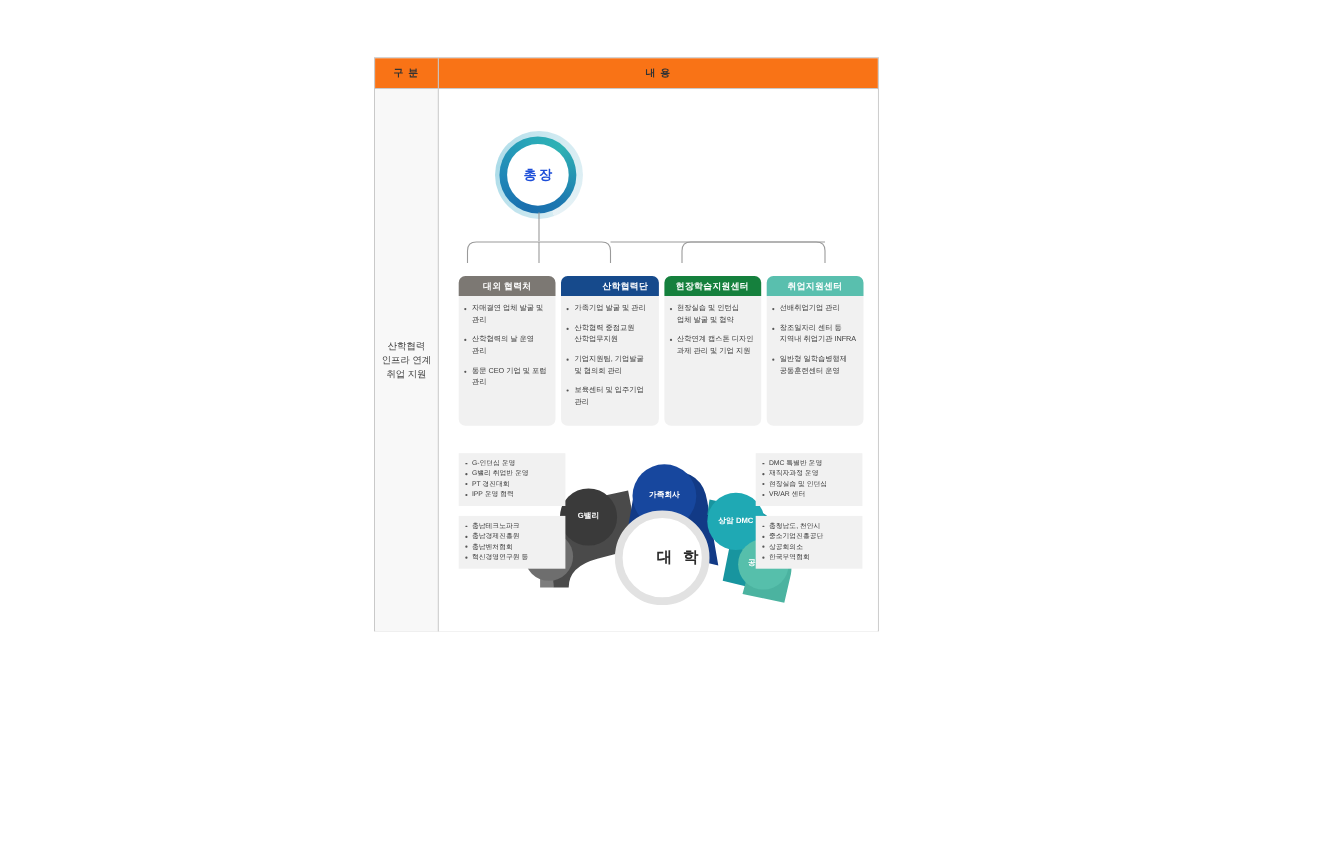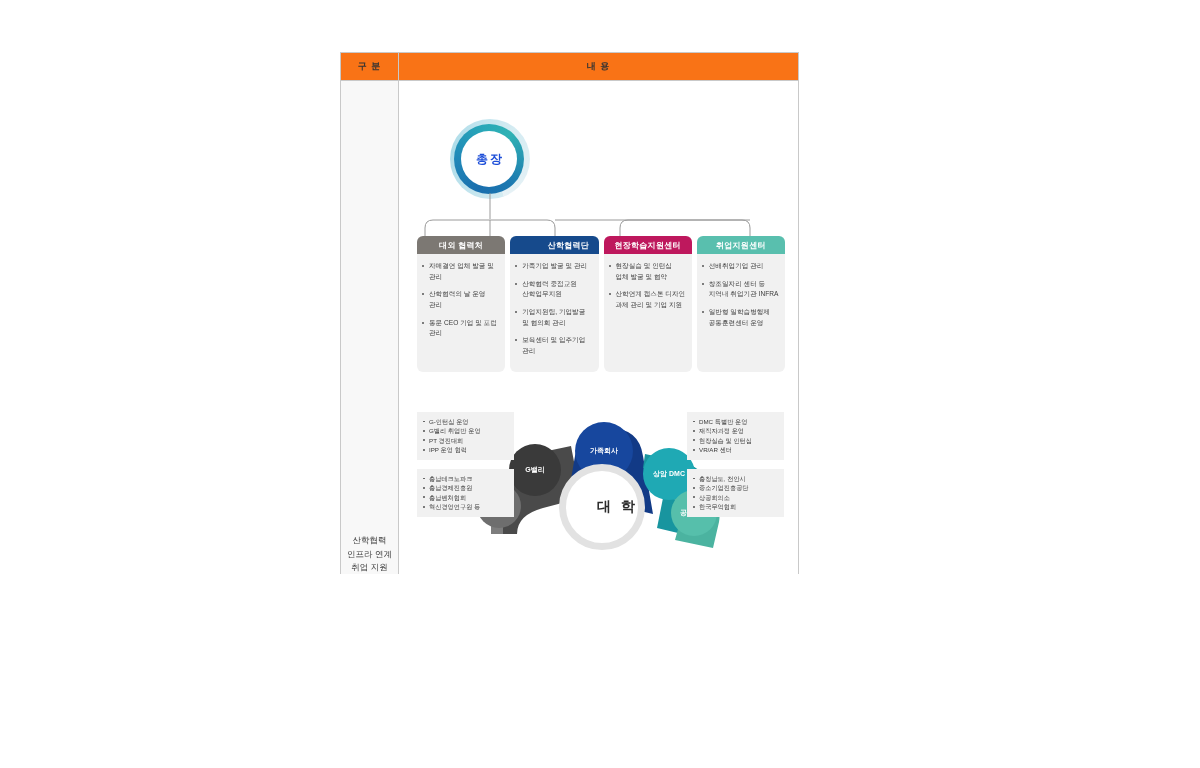--- a/index.html
+++ b/index.html
@@ -30,21 +30,21 @@
   }
   .th-cont{
     flex:1;display:flex;align-items:center;justify-content:center;
     font-size:9px;font-weight:bold;color:#333;letter-spacing:1px;
   }
   .tbody{display:flex;height:493px;}
   .td-div{
     width:57px;min-width:57px;
     border-right:1px solid #c9c9c9;
     background:#f8f8f8;
-    display:flex;align-items:flex-end;justify-content:center;
+    display:flex;align-items:center;justify-content:center;
     text-align:center;
     font-size:8.5px;line-height:1.55;color:#3a3a3a;
   }
   .td-cont{flex:1;position:relative;background:#ffffff;}
 
   
   .pres{
     position:absolute;left:51px;top:38px;width:80px;height:80px;
   }
   .pres .ring-outer{
@@ -70,21 +70,21 @@
     position:absolute;left:0;top:0;width:80px;height:80px;
     display:flex;align-items:center;justify-content:center;
     font-size:12px;font-weight:bold;color:#1d4ed8;letter-spacing:2px;
   }
 
   
   .connectors{position:absolute;left:0;top:112px;width:402px;height:46px;}
 
   
   .org-row{
-    position:absolute;left:18px;top:155px;
+    position:absolute;left:18px;top:170px;
     width:368px;display:flex;gap:5px;
   }
   .org-col{width:89px;}
   .org-head{
     height:18px;border-radius:6px 6px 0 0;
     display:flex;align-items:center;justify-content:center;
     color:#ffffff;font-size:8px;font-weight:bold;letter-spacing:.3px;
   }
   .org-body{
     background:#f1f1f1;border-radius:0 0 6px 6px;
@@ -188,21 +188,21 @@
           <div class="org-col">
             <div class="org-head" style="background: rgb(22, 74, 140); padding-left: 28px;">산학협력단</div>
             <div class="org-body">
               <div class="org-item">가족기업 발굴 및 관리</div>
               <div class="org-item">산학협력 중점교원 산학업무지원</div>
               <div class="org-item">기업지원팀, 기업발굴 및 협의회 관리</div>
               <div class="org-item">보육센터 및 입주기업 관리</div>
             </div>
           </div>
           <div class="org-col">
-            <div class="org-head" style="background: #be185d;">현장학습지원센터</div>
+            <div class="org-head" style="background: #15803d;">현장학습지원센터</div>
             <div class="org-body">
               <div class="org-item">현장실습 및 인턴십 업체 발굴 및 협약</div>
               <div class="org-item">산학연계 캡스톤 디자인 과제 관리 및 기업 지원</div>
             </div>
           </div>
           <div class="org-col">
             <div class="org-head" style="background: rgb(89, 191, 174);">취업지원센터</div>
             <div class="org-body">
               <div class="org-item">선배취업기업 관리</div>
               <div class="org-item">창조일자리 센터 등 지역내 취업기관 INFRA</div>

